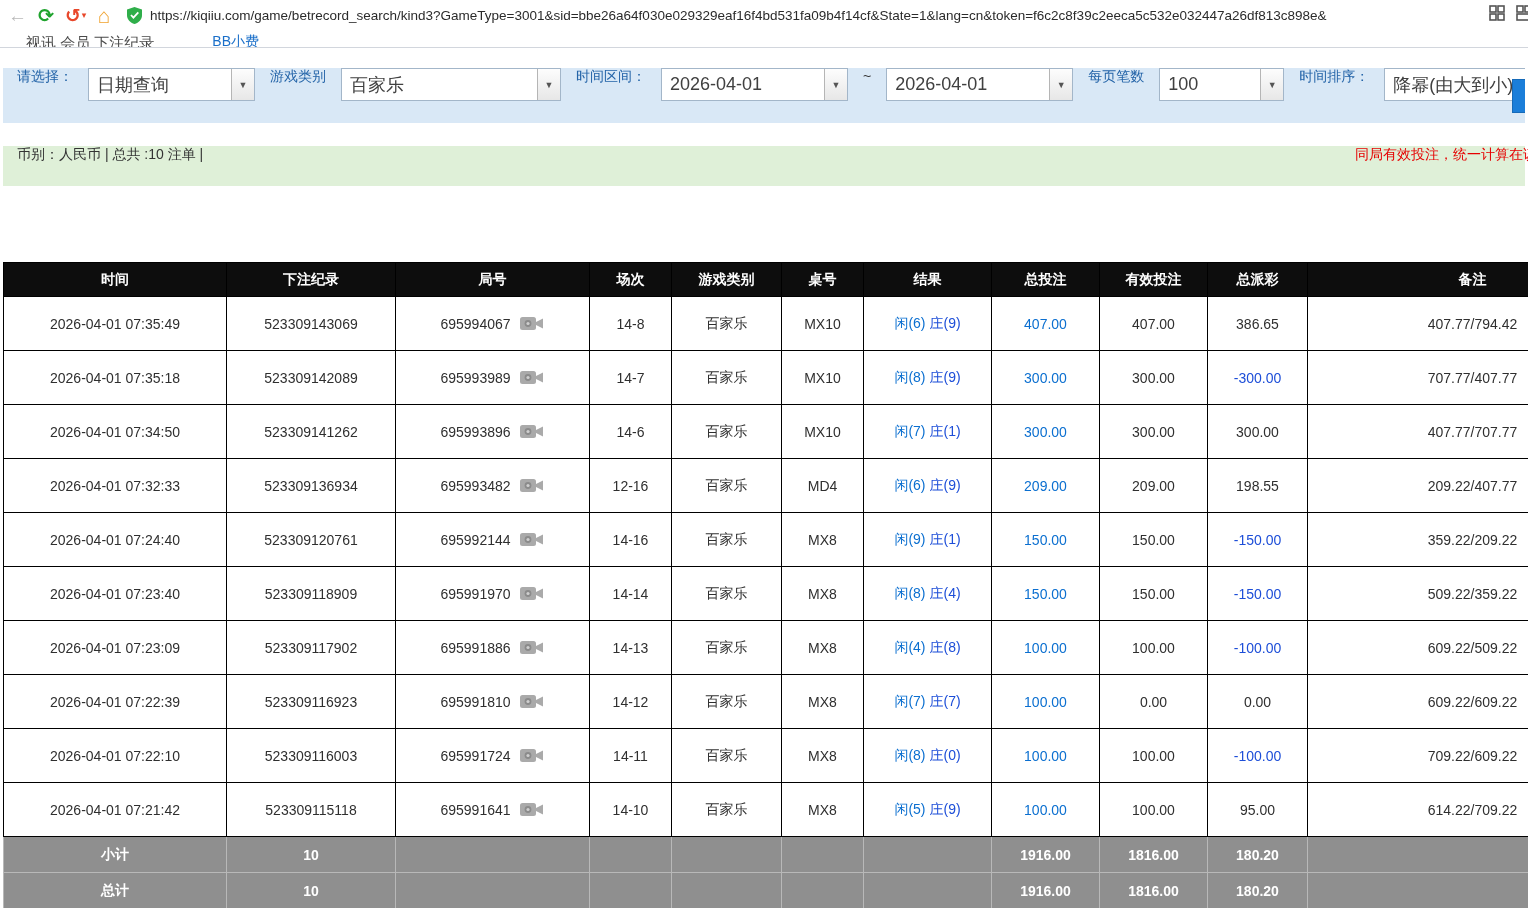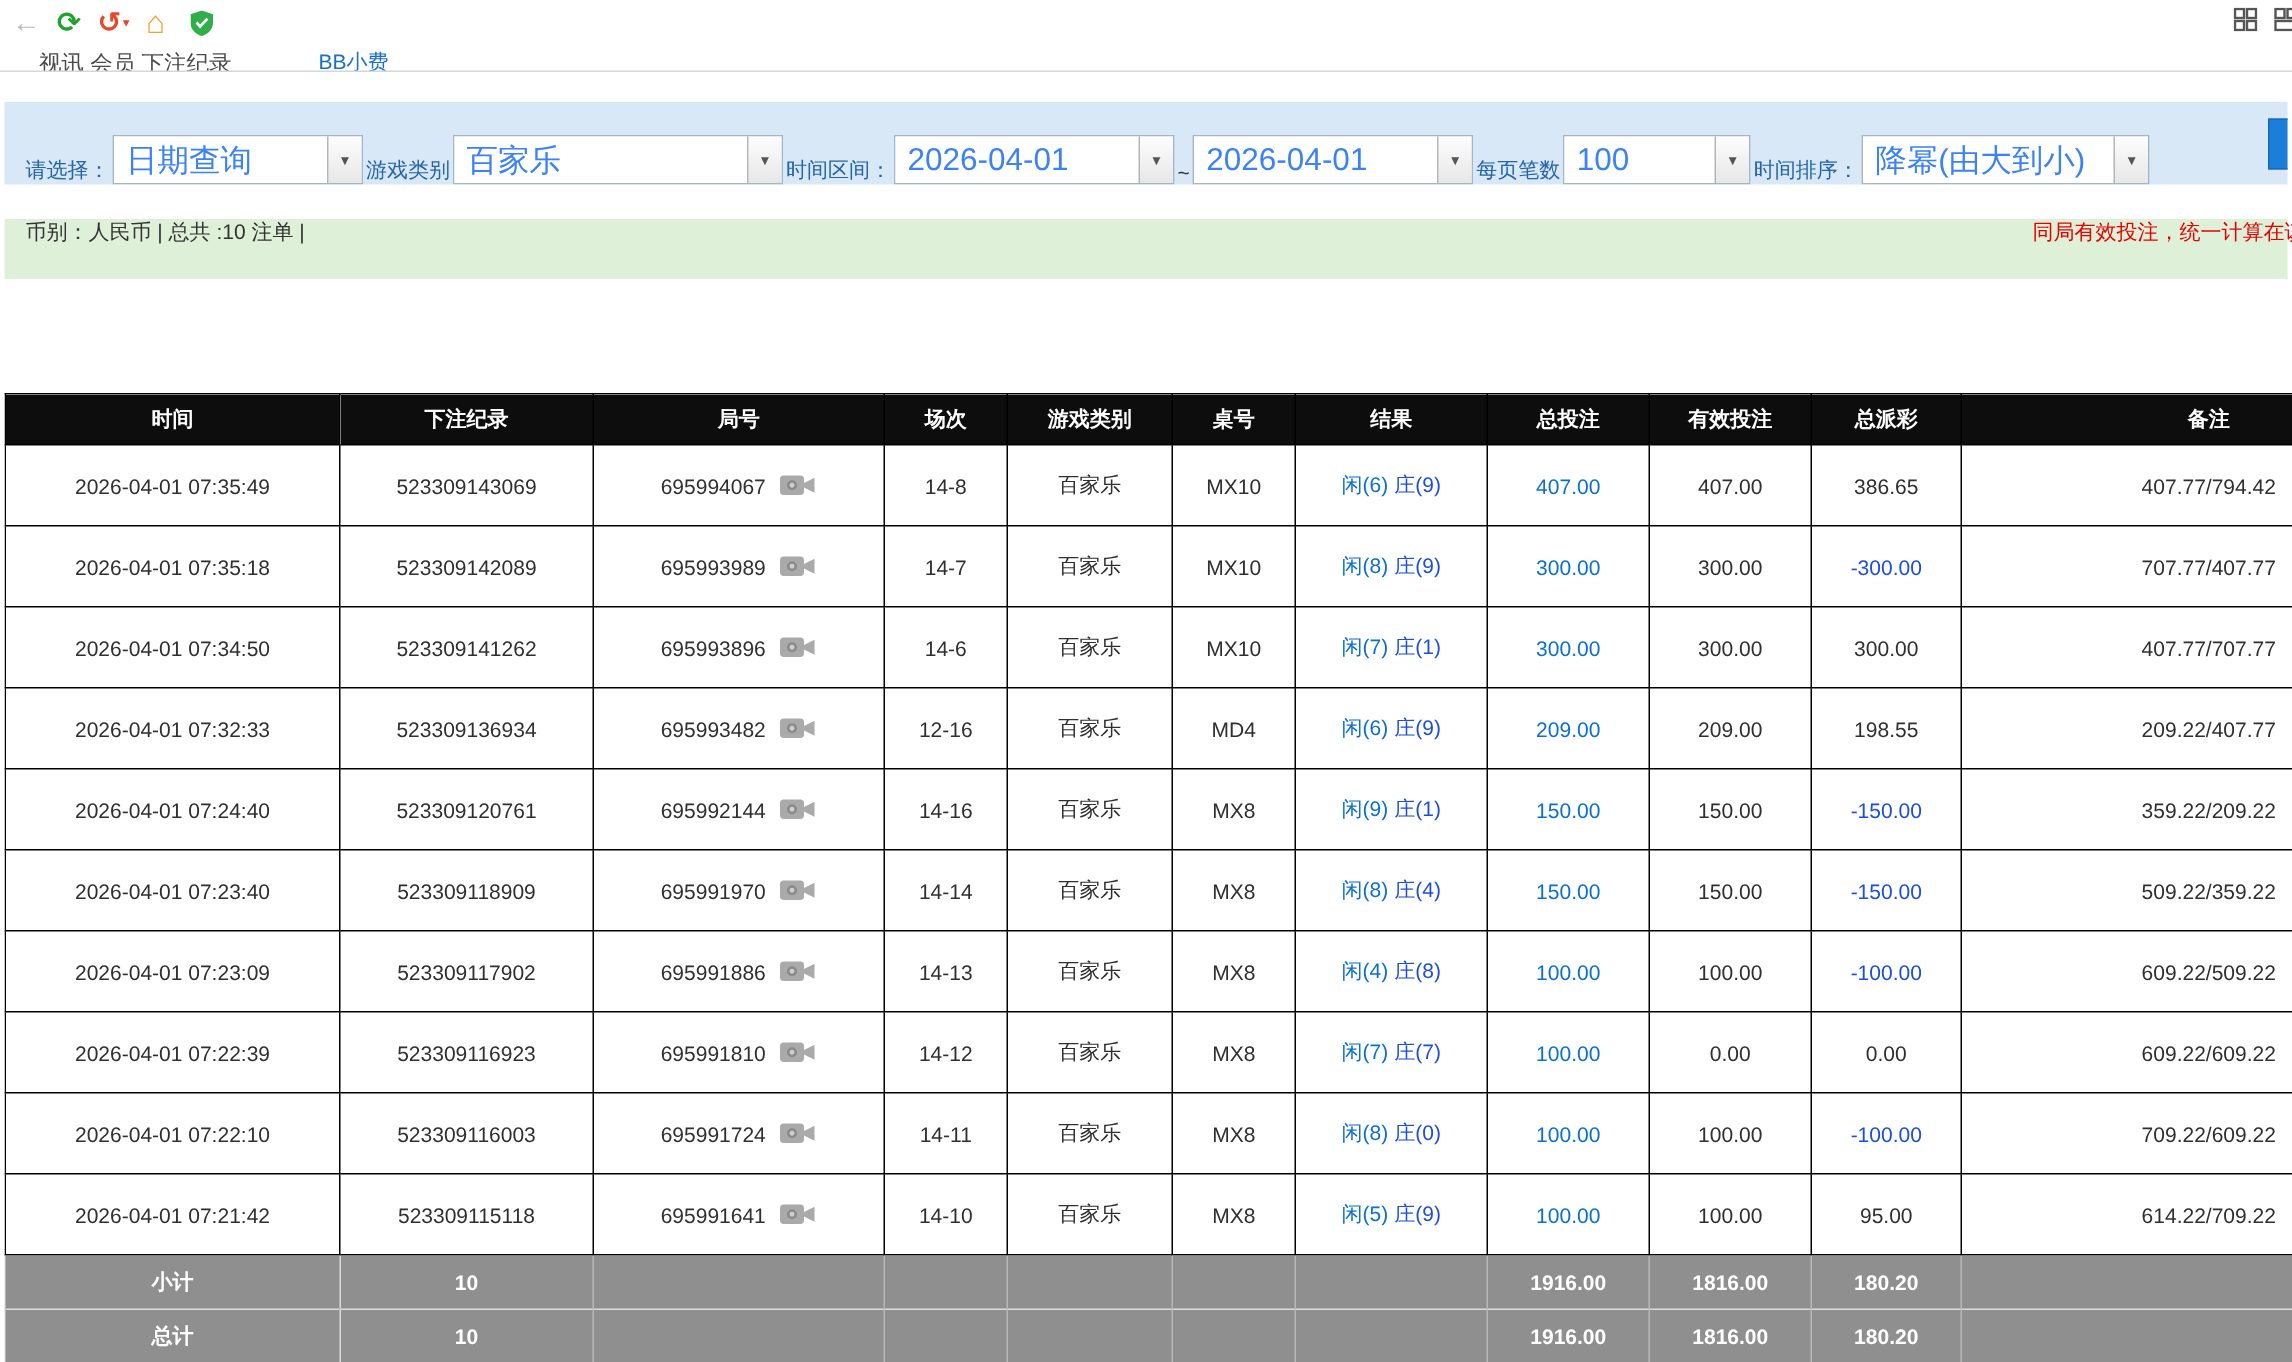--- a/index.html
+++ b/index.html
@@ -18,24 +18,24 @@
   .url-bar{flex:1;display:flex;align-items:center;gap:8px;height:26px;padding:0 6px;overflow:hidden}
   .url-text{font-size:13.5px;color:#2b2b2b;white-space:nowrap;overflow:hidden}
   .grid-icon{flex:none;cursor:pointer}
 
   
   .tab-bar{height:18px;border-bottom:1px solid #d2d6dd;overflow:hidden;display:flex;gap:58px;padding-left:26px}
   .breadcrumb{font-size:15px;color:#4a4a4a;line-height:25px;white-space:nowrap}
   .tab-bb{font-size:14px;color:#1a6fc9;line-height:23px;white-space:nowrap;cursor:pointer}
 
   
-  .filter-bar{margin:20px 3px 0;height:55px;background:#d9e8f6;display:flex;align-items:flex-end;padding-left:14px;gap:2px;position:relative;overflow:hidden}
+  .filter-bar{margin:20px 3px 0;height:55px;background:#d9e8f6;display:flex;align-items:flex-start;padding-left:14px;gap:15px;position:relative;overflow:hidden}
   .flabel{font-size:14px;color:#2464a8;white-space:nowrap}
   .combo{display:flex;height:33px;background:#fff;border:1px solid #a3b6c9;flex:none}
-  .combo input{border:none;outline:none;height:100%;padding:0 8px;font-size:21px;color:#3b82f6;font-family:inherit;width:100%}
+  .combo input{border:none;outline:none;height:100%;padding:0 8px;font-size:18px;color:#404040;font-family:inherit;width:100%}
   .cw1{width:167px}.cw2{width:220px}.cw3{width:187px}.cw4{width:125px}.cw5{width:192px}
   .combo-btn{flex:none;width:23px;border-left:1px solid #b5b5b5;background:linear-gradient(#fdfdfd,#e7e7e7);display:flex;align-items:center;justify-content:center;font-size:9px;color:#555;cursor:pointer}
   .tilde{font-size:14px;color:#333}
   .search-btn{position:absolute;left:1509px;top:11px;width:72px;height:34px;background:#1b7ed9;color:#fff;border:1px solid #166ab8;font-size:15px;cursor:pointer;font-family:inherit}
 
   
   .summary{margin:23px 3px 0;height:40px;background:#dff0d8;position:relative;display:flex;align-items:flex-start}
   .summary-left{padding-left:14px;font-size:14px;color:#333;white-space:nowrap}
   .summary-right{position:absolute;left:1352px;font-size:14px;color:#e60000;white-space:nowrap}
 
@@ -66,20 +66,21 @@
     <span class="mini-caret">▾</span>
   </span>
   <span class="bicon home">⌂</span>
   <div class="url-bar">
     <span style="flex:none;display:flex">
       <svg width="15" height="17" viewBox="0 0 15 17">
           <path d="M7.5 0 L15 2.5 V8 C15 12.5 11.8 15.8 7.5 17 C3.2 15.8 0 12.5 0 8 V2.5 Z" fill="#2fae4a"></path>
           <path d="M4 8 l2.4 2.6 L11.3 5.4" stroke="#fff" stroke-width="1.8" fill="none"></path>
         </svg>
     </span>
+    <span class="url-text">https://kiqiiu.com/game/betrecord_search/kind3?GameType=3001&amp;sid=bbe26a64f030e029329eaf16f4bd531fa09b4f14cf&amp;State=1&amp;lang=cn&amp;token=f6c2c8f39c2eeca5c532e032447a26df813c898e&amp;</span>
   </div>
   <span class="grid-icon">
     <svg width="16" height="16" viewBox="0 0 16 16">
         <rect x="1" y="1" width="6" height="6" fill="none" stroke="#555" stroke-width="1.6"></rect>
         <rect x="9" y="1" width="6" height="6" fill="none" stroke="#555" stroke-width="1.6"></rect>
         <rect x="1" y="9" width="6" height="6" fill="none" stroke="#555" stroke-width="1.6"></rect>
         <rect x="9" y="9" width="6" height="6" fill="none" stroke="#555" stroke-width="1.6"></rect>
       </svg>
   </span>
   <span class="grid-icon" style="margin-right:-12px">

